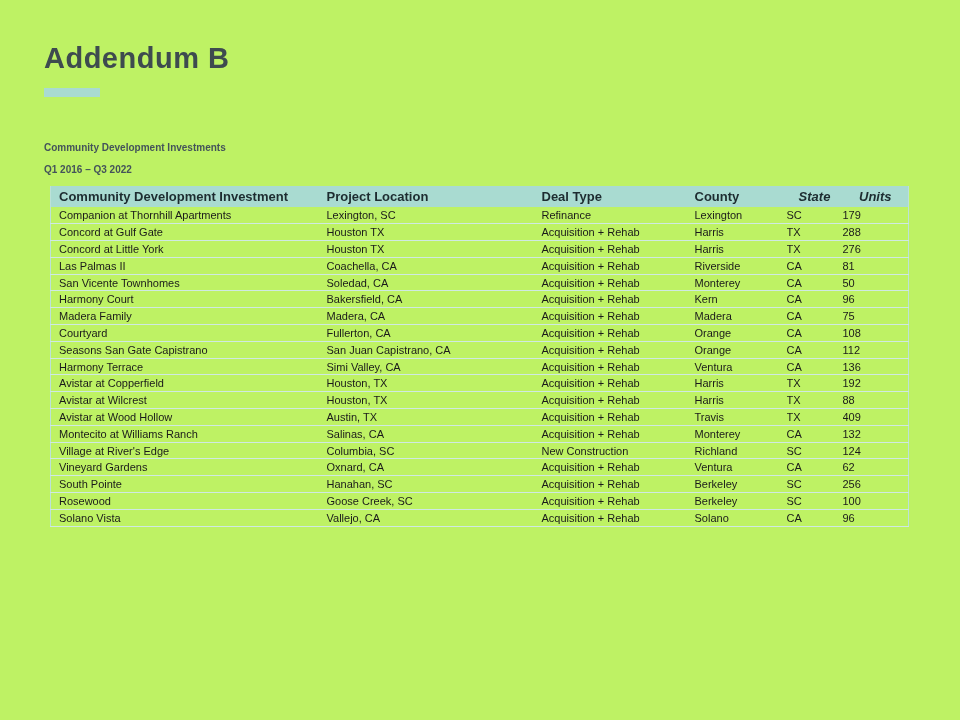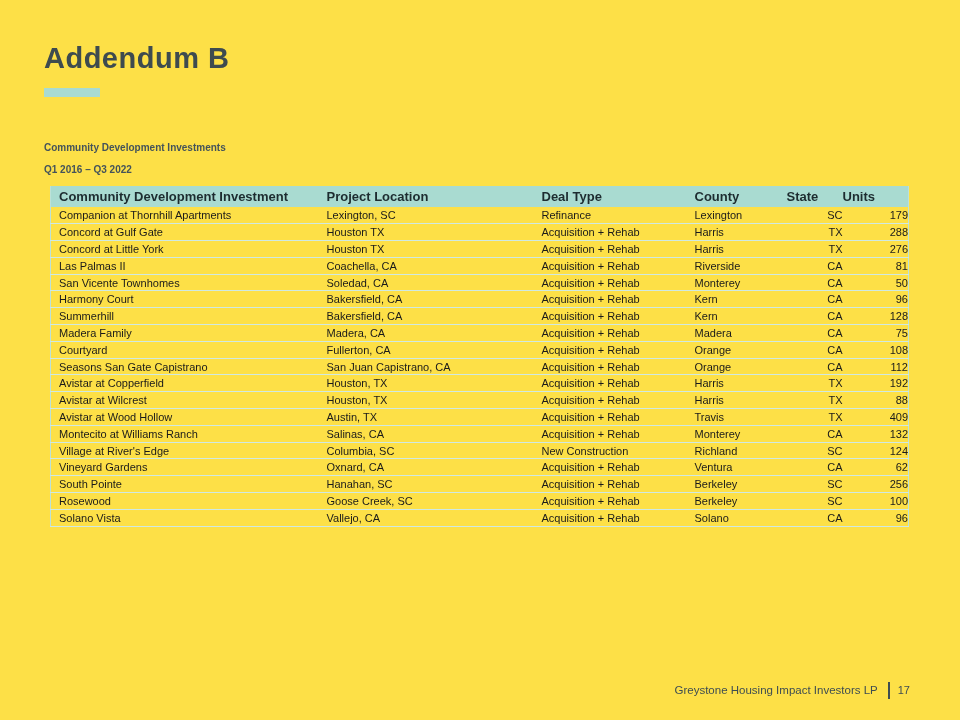--- a/index.html
+++ b/index.html
@@ -11,21 +11,21 @@
   }
   * { box-sizing: border-box; }
   html, body { margin: 0; padding: 0; }
   body {
     width: 960px; height: 720px;
     background: #ffffff;
     font-family: "Liberation Sans", sans-serif;
     position: relative;
     overflow: hidden;
   }
-  .slide { position: absolute; inset: 0; background: #fde047; }
+  .slide { position: absolute; inset: 0; background: #bef264; }
 
   .title {
     position: absolute; left: 44px; top: 42px;
     margin: 0;
     font-size: 29px; font-weight: bold;
     color: var(--slate);
     letter-spacing: 0.5px;
   }
   .accent-bar {
     position: absolute; left: 44px; top: 88px;
@@ -53,30 +53,30 @@
     background: var(--accent);
     height: 21px;
     font-size: 13px;
     font-weight: bold;
     color: #1d2c30;
     text-align: left;
     padding: 0 0 0 8px;
     vertical-align: middle;
     margin-left: 39px;
   }
-  table.inv thead th.center { text-align: left; padding-left: 0; }
+  table.inv thead th.center { text-align: center; padding-left: 0; font-style: italic; }
   table.inv tbody td {
     height: 16.8px;
     padding: 0 0 0 8px;
     border-bottom: 1px solid var(--divider);
     vertical-align: middle;
     white-space: nowrap;
     overflow: hidden;
   }
-  table.inv tbody td.center { text-align: right; padding-left: 0; }
+  table.inv tbody td.center { text-align: left; padding-left: 0; }
 
   .footer {
     position: absolute; right: 50px; top: 680px;
     display: flex; align-items: center;
     height: 20px;
     font-size: 11.5px;
     color: #3e4d52;
   }
   .footer-sep {
     display: inline-block;
@@ -161,28 +161,20 @@
         </tr>
         <tr>
           <td>Harmony Court</td>
           <td>Bakersfield, CA</td>
           <td>Acquisition + Rehab</td>
           <td>Kern</td>
           <td class="center">CA</td>
           <td class="center">96</td>
         </tr>
         <tr>
-          <td>Summerhill</td>
-          <td>Bakersfield, CA</td>
-          <td>Acquisition + Rehab</td>
-          <td>Kern</td>
-          <td class="center">CA</td>
-          <td class="center">128</td>
-        </tr>
-        <tr>
           <td>Madera Family</td>
           <td>Madera, CA</td>
           <td>Acquisition + Rehab</td>
           <td>Madera</td>
           <td class="center">CA</td>
           <td class="center">75</td>
         </tr>
         <tr>
           <td>Courtyard</td>
           <td>Fullerton, CA</td>
@@ -191,20 +183,28 @@
           <td class="center">CA</td>
           <td class="center">108</td>
         </tr>
         <tr>
           <td>Seasons San Gate Capistrano</td>
           <td>San Juan Capistrano, CA</td>
           <td>Acquisition + Rehab</td>
           <td>Orange</td>
           <td class="center">CA</td>
           <td class="center">112</td>
+        </tr>
+        <tr>
+          <td>Harmony Terrace</td>
+          <td>Simi Valley, CA</td>
+          <td>Acquisition + Rehab</td>
+          <td>Ventura</td>
+          <td class="center">CA</td>
+          <td class="center">136</td>
         </tr>
         <tr>
           <td>Avistar at Copperfield</td>
           <td>Houston, TX</td>
           <td>Acquisition + Rehab</td>
           <td>Harris</td>
           <td class="center">TX</td>
           <td class="center">192</td>
         </tr>
         <tr>
@@ -267,19 +267,14 @@
           <td>Solano Vista</td>
           <td>Vallejo, CA</td>
           <td>Acquisition + Rehab</td>
           <td>Solano</td>
           <td class="center">CA</td>
           <td class="center">96</td>
         </tr>
       </tbody>
   </table>
 
-  <div class="footer">
-    <span>Greystone Housing Impact Investors LP</span>
-    <span class="footer-sep"></span>
-    <span class="page-num">17</span>
-  </div>
 
 </div>
 
 </body></html>

